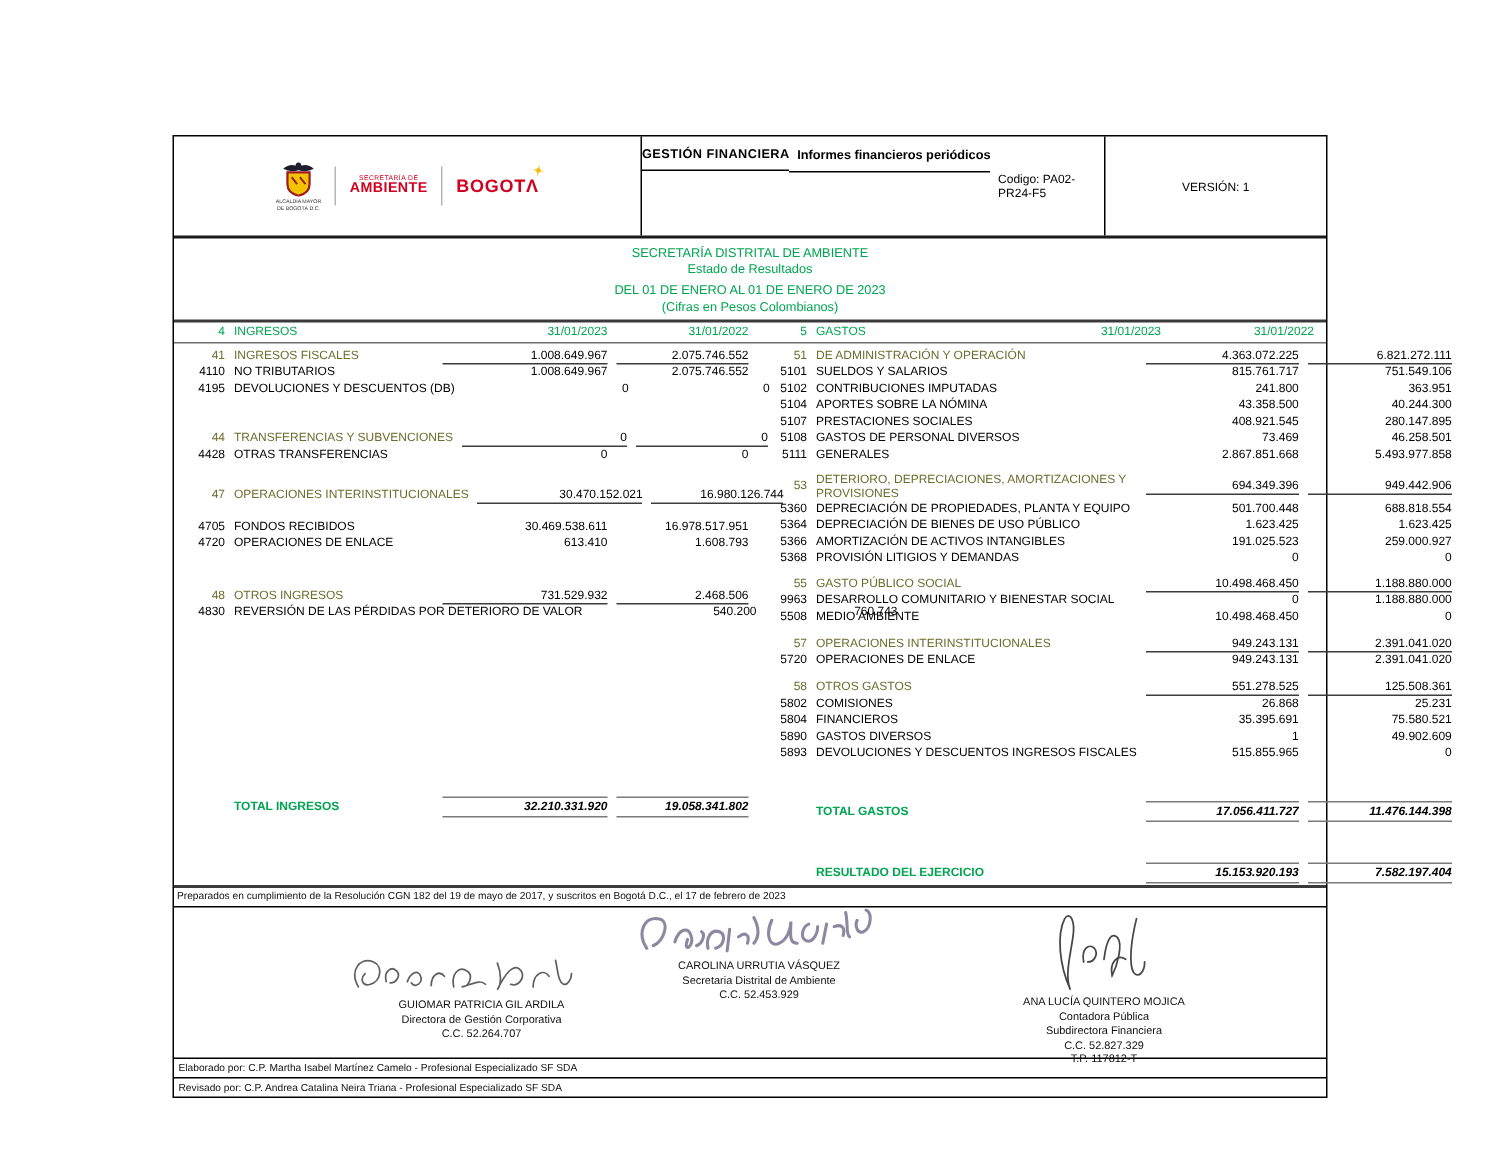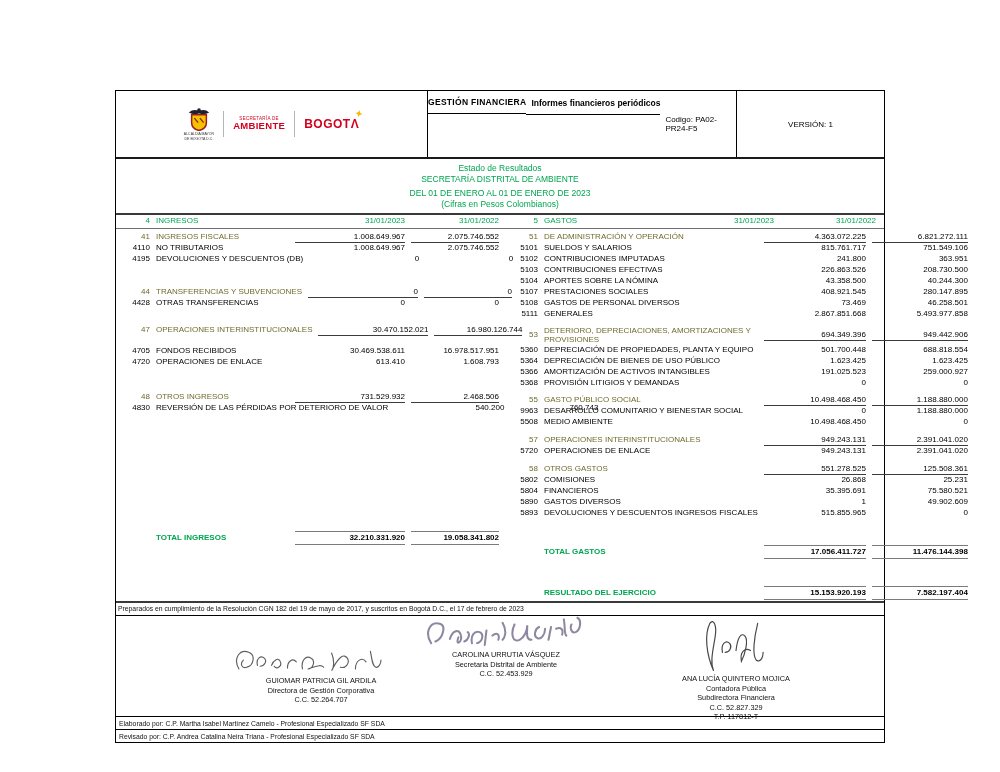--- a/index.html
+++ b/index.html
@@ -39,21 +39,21 @@
   .row .lbl { white-space:nowrap; overflow:visible; }
   .row .val { text-align:right; white-space:nowrap; }
   .cols .row { min-height:13px; font-size:8px; }
   .tbody { display:flex; min-height:334px; border-bottom:2px solid #3a3a3a; padding-top:3px; }
   .row.section .cc, .row.section .lbl, .row.section2 .cc, .row.section2 .lbl { color:#6f6b2d; }
   .row.section .val, .row.section2 .val { border-bottom:1px solid #3c3c3c; }
   .row.section2 { min-height:19px; }
   .row.section2 .lbl { white-space:normal; }
   .row.total { font-weight:bold; min-height:16px; margin-top:20px; }
   .row.total .lbl { color:#00A551; }
-  .row.total .val { border-top:1.6px solid #7a7a7a; border-bottom:1.6px solid #7a7a7a; padding:1.5px 0; }
+  .row.total .val { border-top:1.6px solid #7a7a7a; border-bottom:1.6px solid #7a7a7a; padding:1.5px 0;font-style:italic; }
   .row.blank { min-height:0; }
 
   
   .footnote { border-bottom:1px solid #000; font-size:6.8px; padding:2px 2px 3px; color:#111; }
   .sigarea { position:relative; height:100px; }
   .sig { position:absolute; text-align:center; font-size:7.3px; line-height:1.3; color:#111; }
   .sig svg { display:block; margin:0 auto; }
   .sig-left { left:90px; width:230px; top:30px; }
   .sig-center { left:275px; width:230px; top:0px; }
   .sig-right { left:505px; width:230px; top:2px; }
@@ -93,22 +93,22 @@
       <div class="hdr-title">GESTIÓN FINANCIERA</div>
       <div class="hdr-sub">Informes financieros periódicos</div>
       <div class="hdr-code-row">
         <div class="hdr-code">Codigo: PA02-PR24-F5</div>
         <div class="hdr-version">VERSIÓN: 1</div>
       </div>
     </div>
   </div>
 
   <div class="tblock">
+    <div>SECRETARÍA DISTRITAL DE AMBIENTE</div>
     <div>Estado de Resultados</div>
-    <div>SECRETARÍA DISTRITAL DE AMBIENTE</div>
     <div class="l3">DEL 01 DE ENERO AL 01 DE ENERO DE 2023</div>
     <div>(Cifras en Pesos Colombianos)</div>
   </div>
 
   <div class="cols">
     <div class="half-l">
       <div class="row">
         <span class="cc">4</span>
         <span class="lbl">INGRESOS</span>
         <span class="val">31/01/2023</span>
@@ -210,26 +210,20 @@
           <span class="cc">5101</span>
           <span class="lbl">SUELDOS Y SALARIOS</span>
           <span class="val">815.761.717</span>
           <span class="val">751.549.106</span>
         </div>
         <div class="row detail">
           <span class="cc">5102</span>
           <span class="lbl">CONTRIBUCIONES IMPUTADAS</span>
           <span class="val">241.800</span>
           <span class="val">363.951</span>
-        </div>
-        <div class="row detail">
-          <span class="cc">5103</span>
-          <span class="lbl">CONTRIBUCIONES EFECTIVAS</span>
-          <span class="val">226.863.526</span>
-          <span class="val">208.730.500</span>
         </div>
         <div class="row detail">
           <span class="cc">5104</span>
           <span class="lbl">APORTES SOBRE LA NÓMINA</span>
           <span class="val">43.358.500</span>
           <span class="val">40.244.300</span>
         </div>
         <div class="row detail">
           <span class="cc">5107</span>
           <span class="lbl">PRESTACIONES SOCIALES</span>

